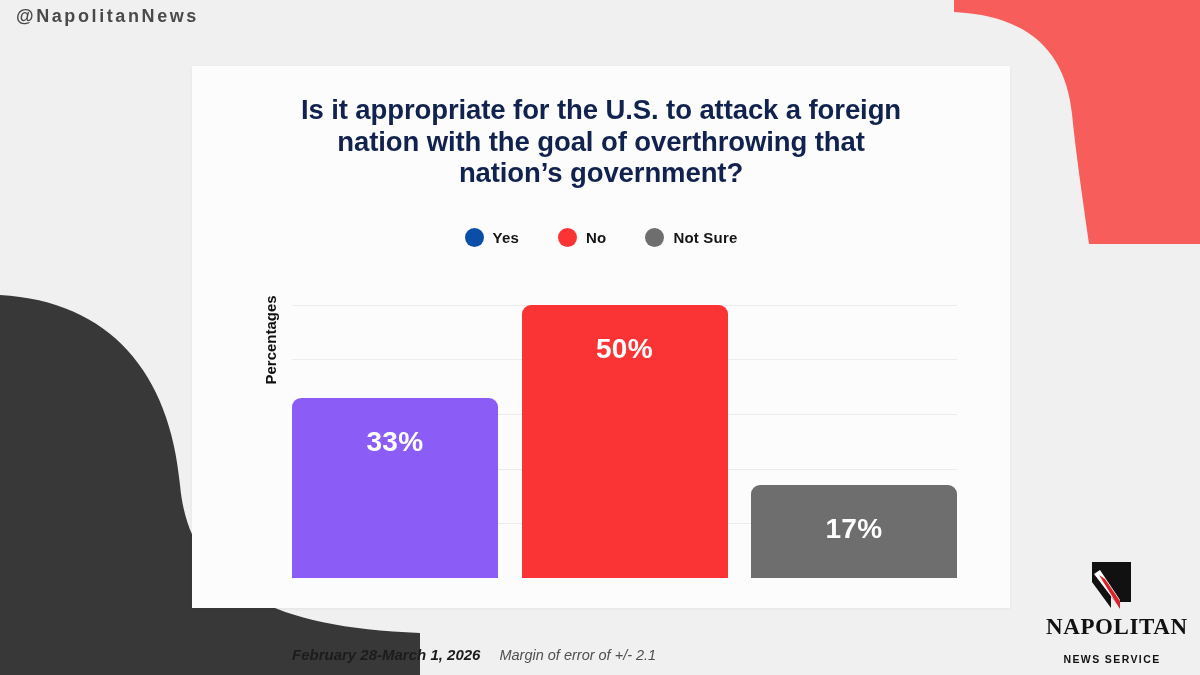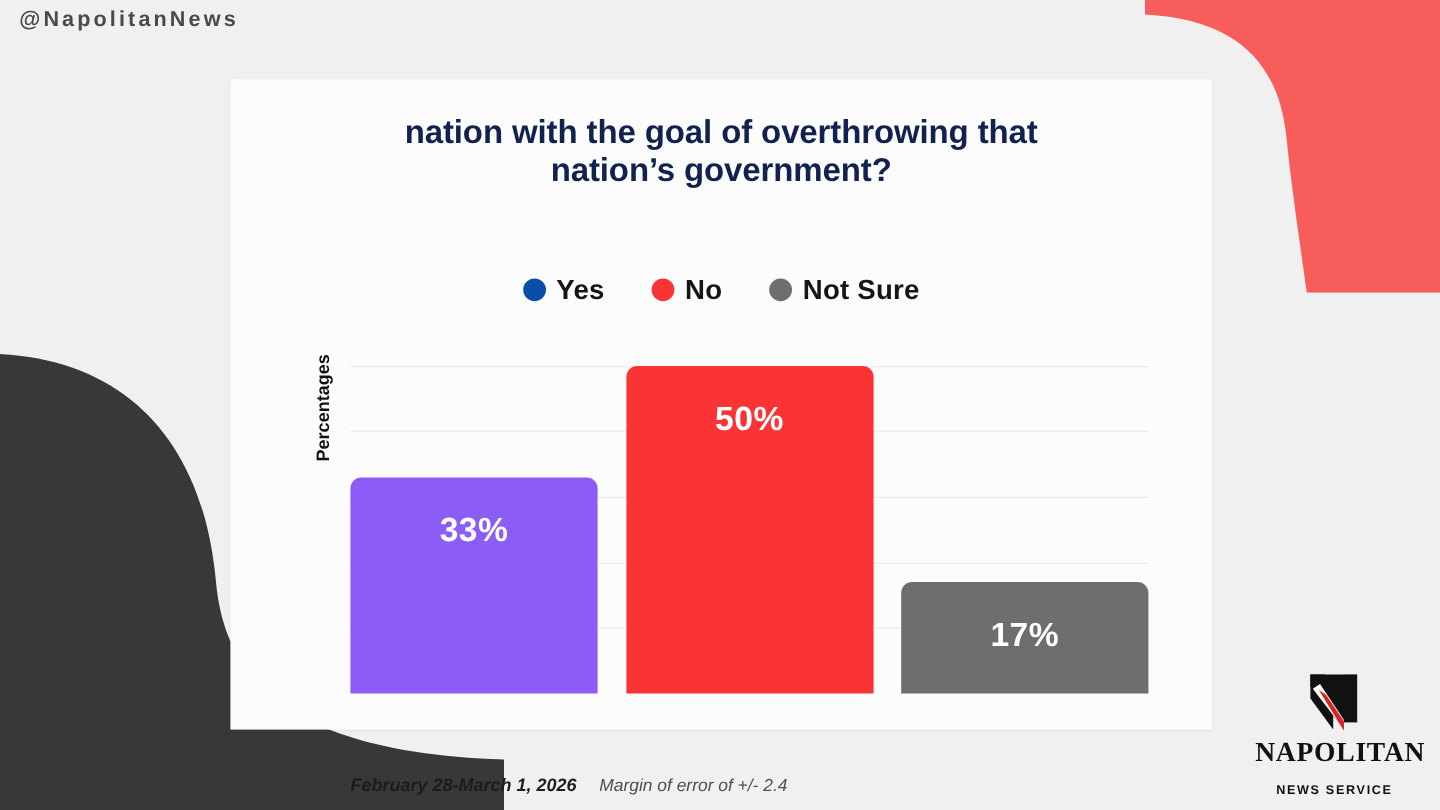--- a/index.html
+++ b/index.html
@@ -96,21 +96,21 @@
   }
   .legend-dot {
     width: 19px;
     height: 19px;
     border-radius: 50%;
     display: block;
   }
   .legend-label {
     font-family: "Liberation Sans Narrow", "Liberation Sans", sans-serif;
     font-weight: bold;
-    font-size: 23px;
+    font-size: 15px;
     color: #151515;
     letter-spacing: 0.2px;
   }
 
   
   #plot {
     position: absolute;
     left: 100px;             
     top: 206px;              
     width: 665px;            
@@ -240,20 +240,21 @@
 
   <svg class="bg-blob" id="blob-dark" viewBox="0 0 420 420" aria-hidden="true">
     <path d="M0,420 L0,40 C110,46 170,118 180,230 C188,318 250,372 420,378 L420,420 Z" fill="#383838"></path>
   </svg>
 
   <div id="handle">@NapolitanNews</div>
 
   <div id="card">
 
     <div id="chart-title">
+      <div>Is it appropriate for the U.S. to attack a foreign</div>
       <div>nation with the goal of overthrowing that</div>
       <div>nation’s government?</div>
     </div>
 
     <div id="legend">
       <div class="legend-item">
         <span class="legend-dot" style="background:#0b4ea8"></span>
         <span class="legend-label">Yes</span>
       </div>
       <div class="legend-item">
@@ -292,21 +293,21 @@
             <span class="bar-value">17%</span>
           </div>
         </div>
       </div>
     </div>
 
   </div>
 
   <div id="footer">
     <span id="footer-date">February 28-March 1, 2026</span>
-    <span id="footer-moe">Margin of error of +/- 2.4</span>
+    <span id="footer-moe">Margin of error of +/- 2.1</span>
   </div>
 
   <div id="logo">
     <svg id="logo-mark" width="52" height="50" viewBox="0 0 52 50" aria-hidden="true">
       <path d="M6,2 H18 L18,24 L18,2 H34 L34,34 L25,21 L25,48 L6,22 Z" fill="#111111"></path>
       <path d="M6,2 H18 L34,25 L34,48 L6,12 Z" fill="#111111"></path>
       <path d="M8,14 L14,10 L34,40 L34,48 Z" fill="#ffffff"></path>
       <path d="M13,15 L19,19 L34,41 L34,49 Z" fill="#d9222a"></path>
       <rect x="34" y="2" width="11" height="40" fill="#111111"></rect>
     </svg>

